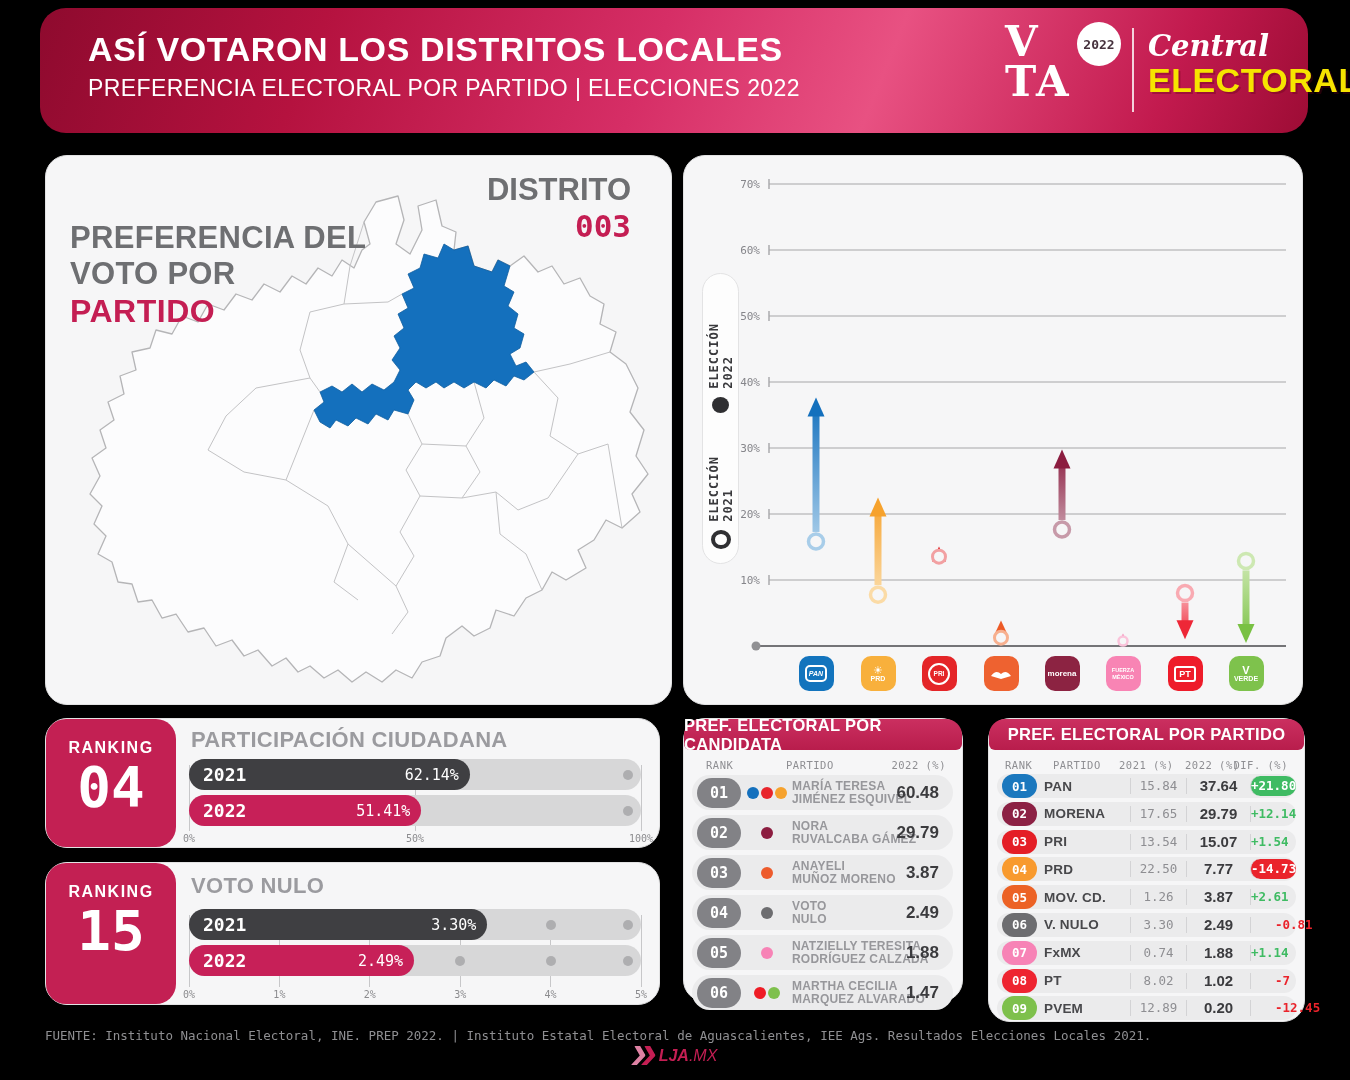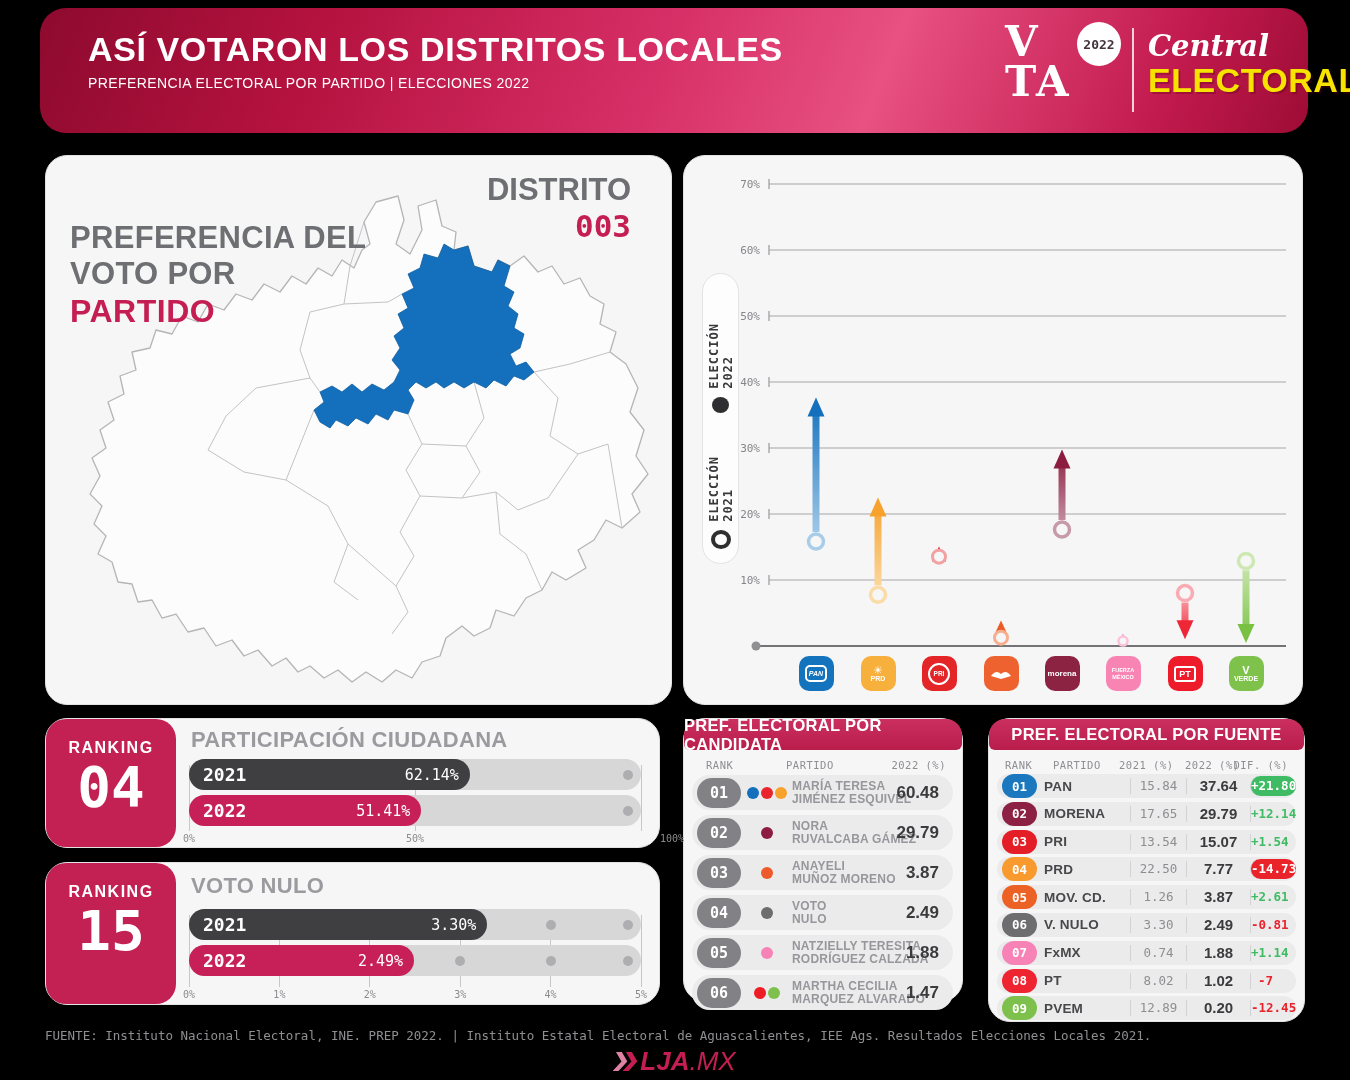--- a/index.html
+++ b/index.html
@@ -5,21 +5,21 @@
   html,body{margin:0;padding:0;background:#dcdcde;}
   .page{position:relative;width:1350px;height:1080px;background:#000000;overflow:hidden;
         font-family:"Liberation Sans",sans-serif;}
   .mono{font-family:"DejaVu Sans Mono",monospace;}
 
   
   .header{position:absolute;left:40px;top:8px;width:1268px;height:125px;border-radius:26px;
     background:linear-gradient(112deg,#8e0a2e 0%,#b5123f 22%,#d62e66 48%,#e85182 66%,#c21a4e 88%,#9d0c35 100%);}
   .hdr-text{position:absolute;left:48px;top:20px;color:#fff;}
   .hdr-title{font-size:34px;font-weight:800;letter-spacing:.6px;line-height:42px;}
-  .hdr-sub{font-size:14px;font-weight:400;letter-spacing:.4px;margin-top:5px;}
+  .hdr-sub{font-size:23px;font-weight:400;letter-spacing:.4px;margin-top:5px;}
   .vota{position:absolute;left:965px;top:14px;width:116px;height:98px;color:#fff;
         font-family:"DejaVu Serif",serif;font-weight:700;}
   .vota-row{font-size:42px;line-height:40px;letter-spacing:2px;}
   .vota-circle{position:absolute;right:0px;top:0px;width:44px;height:44px;border-radius:50%;background:#fff;
         color:#46323d;font-family:"DejaVu Sans Mono",monospace;font-size:13px;font-weight:700;
         display:flex;align-items:center;justify-content:center;}
   .hdr-divider{position:absolute;left:1092px;top:20px;width:2px;height:84px;background:rgba(255,255,255,.8);}
   .brand{position:absolute;left:1108px;top:22px;}
   .brand-script{font-family:"DejaVu Serif",serif;font-style:italic;font-weight:700;font-size:29px;color:#fff;line-height:32px;}
   .brand-bold{font-size:34px;font-weight:800;color:#f6e400;letter-spacing:.5px;line-height:36px;
@@ -105,30 +105,30 @@
       background:#ebebec;border-radius:13px;margin-bottom:3.8px;padding-left:5px;box-sizing:border-box;}
   .party-badge{width:35px;height:24px;border-radius:12px;color:#fff;font-family:"DejaVu Sans Mono",monospace;
       font-size:12.5px;font-weight:700;display:flex;align-items:center;justify-content:center;}
   .party-name{font-size:13.5px;font-weight:800;color:#48484b;letter-spacing:.2px;}
   .pcell{font-family:"DejaVu Sans Mono",monospace;text-align:center;height:16px;line-height:16px;
       border-left:1px solid #d3d3d5;}
   .pv2021{font-size:12.5px;color:#8e8e92;}
   .pv2022{font-family:"Liberation Sans",sans-serif;font-size:15px;font-weight:800;color:#3b3b3e;}
   .pdif{font-size:12.5px;font-weight:700;margin-right:16px;}
   .dif-green{color:#3fbb63;}
-  .dif-red{color:#ea232b;}
+  .dif-red{color:#ea232b;padding-left:24px;}
   .dif-pill-green,.dif-pill-red{color:#fff;border-radius:12px;height:20px;line-height:20px;}
   .dif-pill-green{background:#3fbb63;}
   .dif-pill-red{background:#ea232b;}
 
   
   .footer-src{position:absolute;left:45px;top:1028px;font-family:"DejaVu Sans Mono",monospace;
       font-size:12.5px;color:#8f8f92;}
   .lja{position:absolute;left:50%;top:1046px;transform:translateX(-50%);display:flex;align-items:center;
-      color:#c41e53;font-style:italic;font-weight:800;font-size:26px;}
+      color:#c41e53;font-style:italic;font-weight:800;font-size:16px;}
   .lja-chev{width:13px;height:19px;margin-right:-3px;transform:skewX(-10deg);
       clip-path:polygon(0 0,45% 0,100% 50%,45% 100%,0 100%,55% 50%);}
   .lja-chev1{background:#de82a4;}
   .lja-chev2{background:#c41e53;margin-right:3px;}
   .lja-mx{font-weight:400;}
 </style>
 </head>
 <body>
 
 <div class="page">
@@ -338,21 +338,21 @@
           </div>
           <div class="rk-track" style="top: 76px;">
             <div class="rk-fill" style="width: 51.41%; background: rgb(199, 32, 88);">
               <span class="rk-year">2022</span>
               <span class="rk-val">51.41%</span>
             </div>
             <div class="rk-dot" style="left: calc(100% - 18px);"></div>
           </div>
           <div class="rk-axlbl" style="left: 0%; top: 114px;">0%</div>
           <div class="rk-axlbl" style="left: 50%; top: 114px;">50%</div>
-          <div class="rk-axlbl" style="left: 100%; top: 114px; margin-left: 31px;">100%</div>
+          <div class="rk-axlbl" style="left: 100%; top: 114px;">100%</div>
         </div>
     </div>
   </div>
 
   <div class="panel rank-card" style="top:862px;height:143px;" id="ranking-1">
     <div class="rk-square">
       <div class="rk-square-label">RANKING</div>
       <div class="rk-square-num">15</div>
     </div>
     <div class="rk-content">
@@ -445,21 +445,21 @@
             <span class="cand-dot" style="background:#ee1c25"></span>
             <span class="cand-dot" style="background:#7ec04c"></span>
           </div>
           <div class="cand-name">MARTHA CECILIA<br>MARQUEZ ALVARADO</div>
           <div class="cand-val">1.47</div>
         </div>
       </div>
   </div>
 
   <div class="panel party-panel">
-    <div class="tbl-header">PREF. ELECTORAL POR FUENTE</div>
+    <div class="tbl-header">PREF. ELECTORAL POR PARTIDO</div>
     <span class="colhead" style="left:16px;top:40px;">RANK</span>
     <span class="colhead" style="left:64px;top:40px;">PARTIDO</span>
     <span class="colhead" style="left:130px;top:40px;">2021 (%)</span>
     <span class="colhead" style="left:196px;top:40px;">2022 (%)</span>
     <span class="colhead" style="right:16px;top:40px;">DIF. (%)</span>
     <div class="party-rows" id="party-rows">
         <div class="party-row">
           <div class="party-badge" style="background:#1b78be">01</div>
           <div class="party-name">PAN</div>
           <div class="pcell pv2021">15.84</div>

